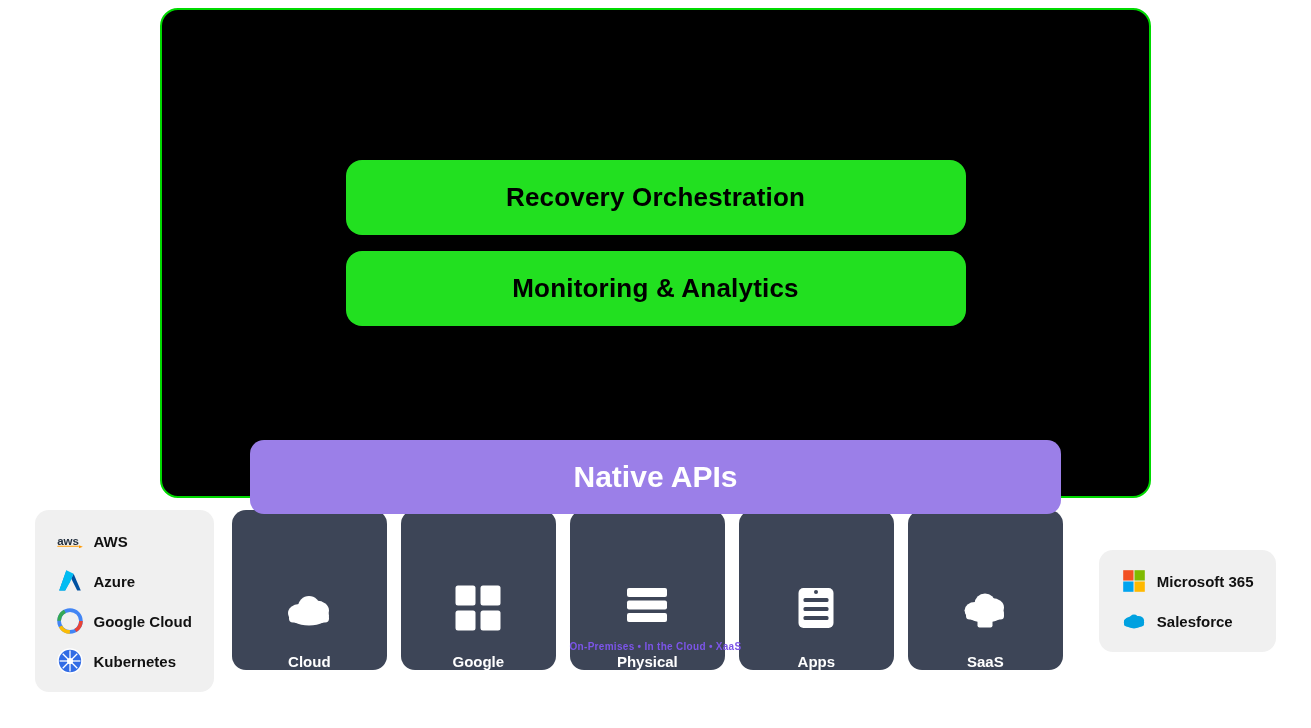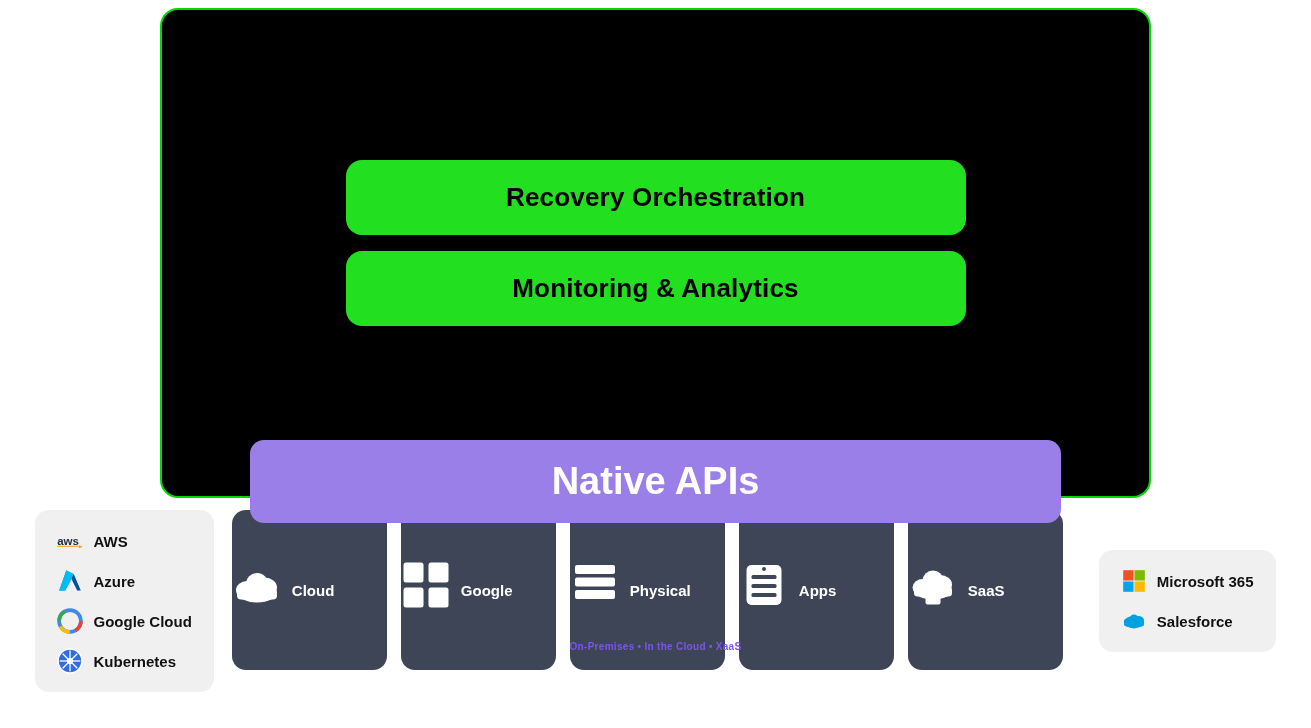--- a/index.html
+++ b/index.html
@@ -59,21 +59,21 @@
     
     .native-apis-bar {
       position: absolute;
       top: 440px;
       left: 250px;
       right: 250px;
       background: #9b7fe8;
       border-radius: 14px;
       padding: 20px 10px;
       text-align: center;
-      font-size: 38px;
+      font-size: 30px;
       font-weight: 800;
       color: #ffffff;
       z-index: 10;
     }
 
     
     .bottom-section {
       position: absolute;
       top: 510px;
       left: 0;
@@ -123,23 +123,23 @@
       gap: 14px;
       align-items: flex-start;
     }
 
     .tile {
       background: #3d4557;
       border-radius: 14px;
       width: 155px;
       height: 160px;
       display: flex;
-      flex-direction: row;
-      align-items: center;
-      justify-content: flex-start;
+      flex-direction: column;
+      align-items: center;
+      justify-content: flex-end;
       gap: 10px;
       color: #ffffff;
       font-size: 15px;
       font-weight: 700;
     }
 
     .tile-icon {
       font-size: 42px;
       color: #ffffff;
     }

